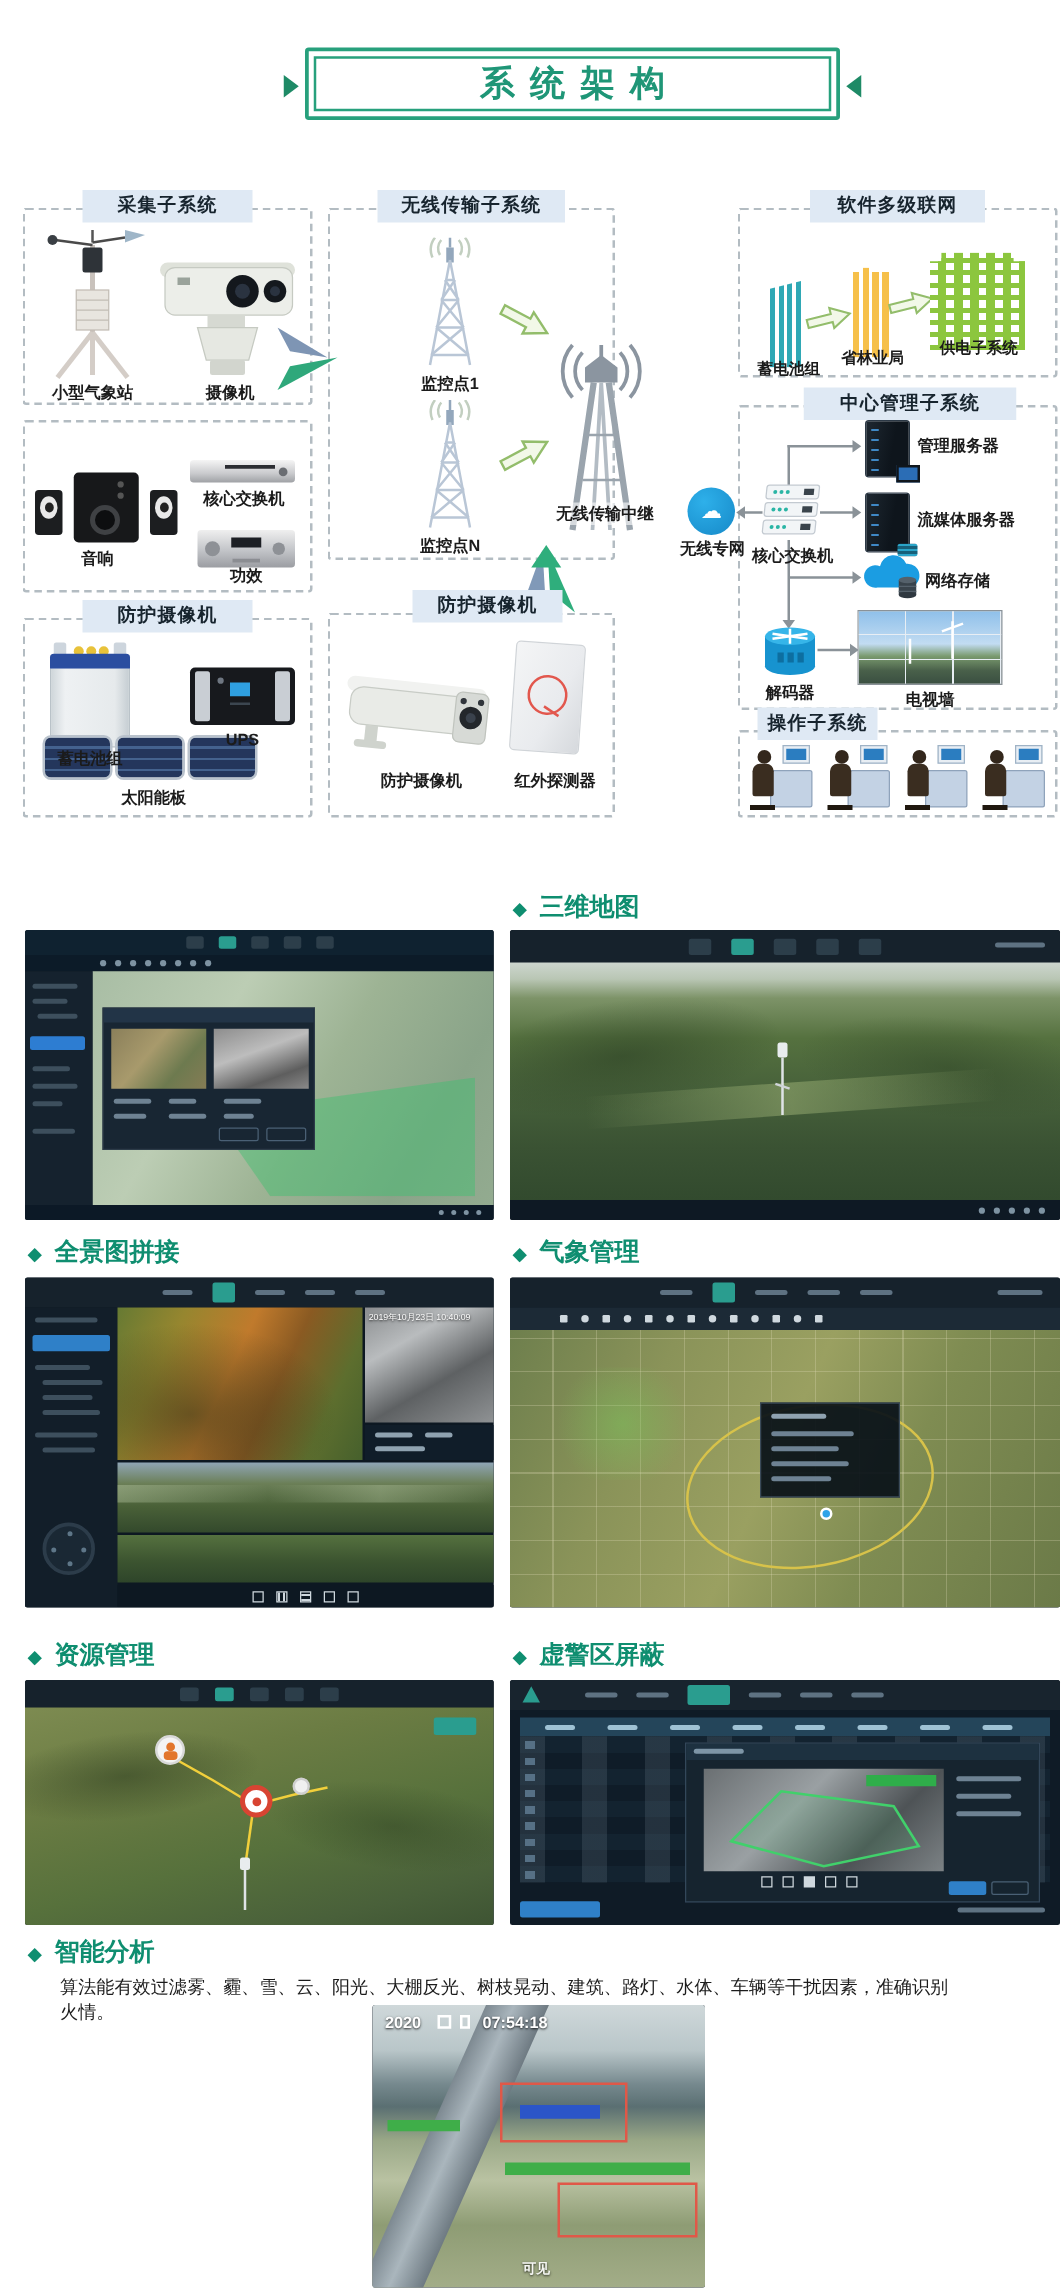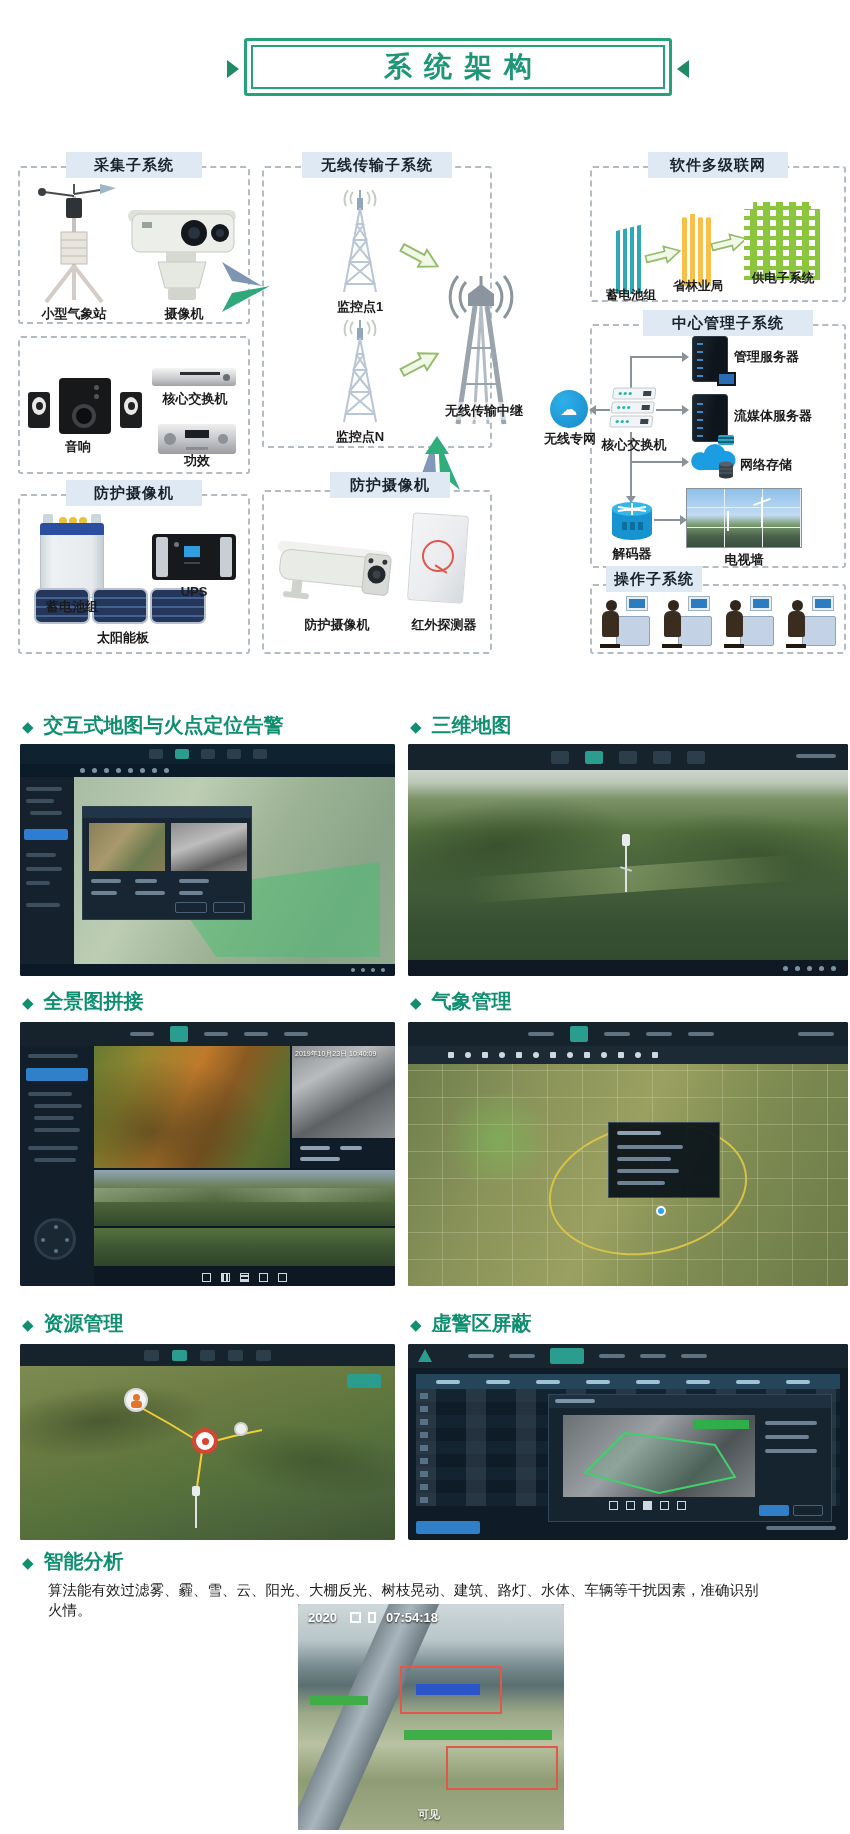--- a/index.html
+++ b/index.html
@@ -358,23 +358,20 @@
     <div style="position:relative;width:52px;height:56px">
       <div style="position:absolute;right:2px;top:4px;width:22px;height:15px;background:#e8eef4;border:1px solid #9fb3c6"></div>
       <div style="position:absolute;right:5px;top:7px;width:16px;height:9px;background:#2b7dc0"></div>
       <div style="position:absolute;right:0;bottom:2px;width:34px;height:30px;background:#c3d2e4;border:1px solid #8fa3bb;border-radius:2px"></div>
       <div style="position:absolute;left:8px;top:8px;width:11px;height:11px;background:#33271c;border-radius:50%"></div>
       <div style="position:absolute;left:4px;top:19px;width:17px;height:26px;background:#3a2d20;border-radius:6px 6px 2px 2px"></div>
       <div style="position:absolute;left:2px;bottom:0;width:20px;height:4px;background:#20180f"></div>
     </div>
   </div>
 
-  <div class="h2" style="left:22px;top:712px">
-    <span class="dia">◆</span><span>交互式地图与火点定位告警</span>
-  </div>
   <div class="h2" style="left:410px;top:712px">
     <span class="dia">◆</span><span>三维地图</span>
   </div>
 
   <div class="shot" style="left:20px;top:744px;width:375px;height:232px">
     <div style="position:absolute;left:0;top:0;width:100%;height:20px;background:#0f2230;display:flex;align-items:center;justify-content:center;gap:12px">
       <div class="tsq" style="width:14px;height:10px"></div>
       <div class="tsq on" style="width:14px;height:10px"></div>
       <div class="tsq" style="width:14px;height:10px"></div>
       <div class="tsq" style="width:14px;height:10px"></div>

